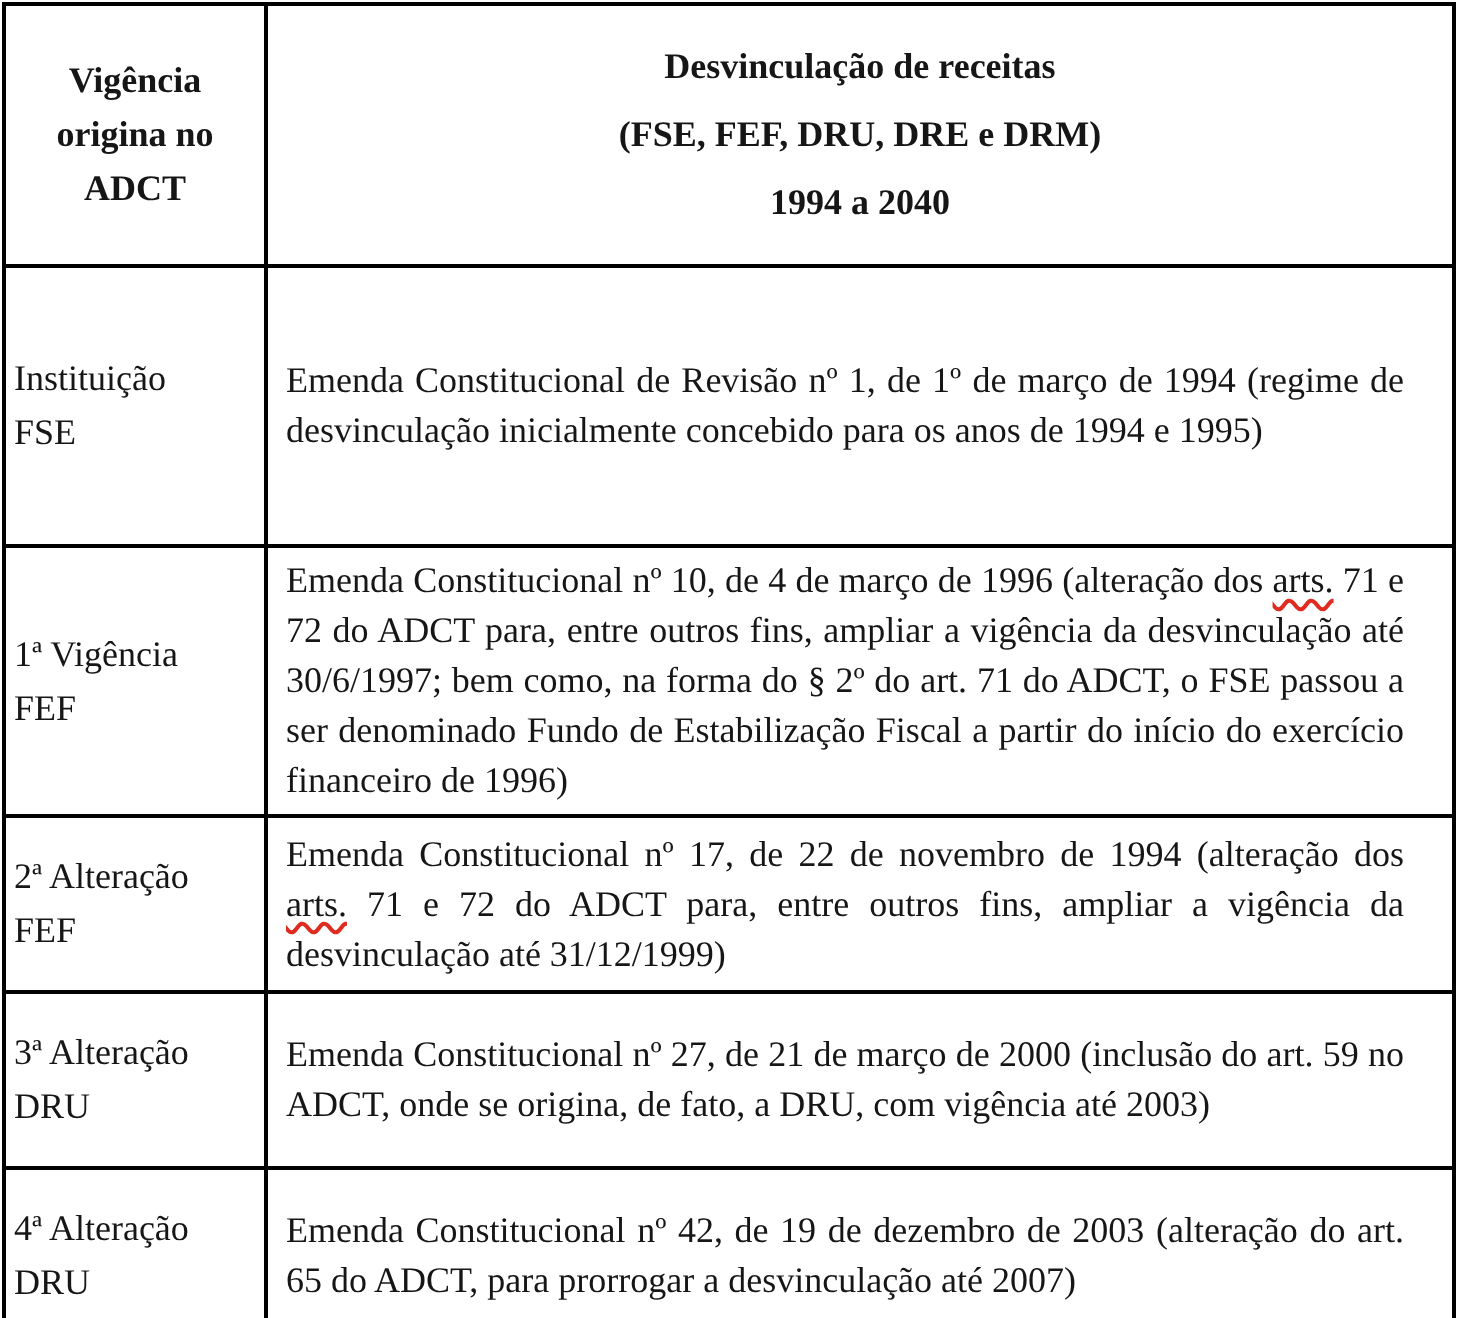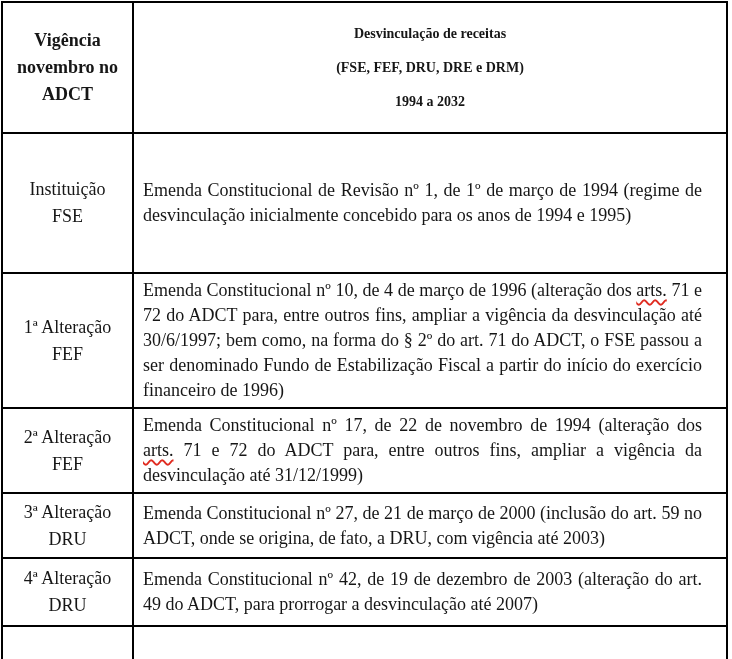--- a/index.html
+++ b/index.html
@@ -43,32 +43,32 @@
 
   th.header-left {
     font-weight: bold;
     font-size: 18px;
     line-height: 27px;
     text-align: center;
     padding: 0 4px;
   }
   th.header-right {
     font-weight: bold;
-    font-size: 14px;
+    font-size: 18px;
     line-height: 25px;
     text-align: center;
     padding: 2px 10px;
   }
   th.header-right .hline { margin: 9px 0; }
 
   td.label-cell {
-    text-align: center;
+    text-align: left;
     font-size: 18px;
     line-height: 27px;
-    padding: 2px 4px;
+    padding: 16px 4px;
   }
   td.desc-cell {
     text-align: justify;
     text-justify: inter-word;
     font-size: 18px;
     line-height: 25px;
     padding: 4px 24px 4px 9px;
   }
   .spell-error {
     text-decoration: underline wavy #e02b20;
@@ -84,41 +84,41 @@
 <div class="page">
   <table class="doc-table">
     <colgroup>
       <col class="col-label">
       <col class="col-desc">
     </colgroup>
     <thead>
       <tr>
         <th class="header-left">
           <div class="hleft-line">Vigência</div>
-          <div class="hleft-line">novembro no</div>
+          <div class="hleft-line">origina no</div>
           <div class="hleft-line">ADCT</div>
         </th>
         <th class="header-right">
           <div class="hline">Desvinculação de receitas</div>
           <div class="hline">(FSE, FEF, DRU, DRE e DRM)</div>
-          <div class="hline">1994 a 2032</div>
+          <div class="hline">1994 a 2040</div>
         </th>
       </tr>
     </thead>
     <tbody>
         <tr>
           <td class="label-cell">
             <div>Instituição</div>
             <div>FSE</div>
           </td>
           <td class="desc-cell"><span>Emenda Constitucional de Revisão nº 1, de 1º de março de 1994 (regime de desvinculação inicialmente concebido para os anos de 1994 e 1995)</span></td>
         </tr>
         <tr>
           <td class="label-cell">
-            <div>1ª Alteração</div>
+            <div>1ª Vigência</div>
             <div>FEF</div>
           </td>
           <td class="desc-cell"><span>Emenda Constitucional nº 10, de 4 de março de 1996 (alteração dos </span><span class="spell-error">arts.</span><span> 71 e 72 do ADCT para, entre outros fins, ampliar a vigência da desvinculação até 30/6/1997; bem como, na forma do § 2º do art. 71 do ADCT, o FSE passou a ser denominado Fundo de Estabilização Fiscal a partir do início do exercício financeiro de 1996)</span></td>
         </tr>
         <tr>
           <td class="label-cell">
             <div>2ª Alteração</div>
             <div>FEF</div>
           </td>
           <td class="desc-cell"><span>Emenda Constitucional nº 17, de 22 de novembro de 1994 (alteração dos </span><span class="spell-error">arts.</span><span> 71 e 72 do ADCT para, entre outros fins, ampliar a vigência da desvinculação até 31/12/1999)</span></td>
@@ -128,21 +128,21 @@
             <div>3ª Alteração</div>
             <div>DRU</div>
           </td>
           <td class="desc-cell"><span>Emenda Constitucional nº 27, de 21 de março de 2000 (inclusão do art. 59 no ADCT, onde se origina, de fato, a DRU, com vigência até 2003)</span></td>
         </tr>
         <tr>
           <td class="label-cell">
             <div>4ª Alteração</div>
             <div>DRU</div>
           </td>
-          <td class="desc-cell"><span>Emenda Constitucional nº 42, de 19 de dezembro de 2003 (alteração do art. 49 do ADCT, para prorrogar a desvinculação até 2007)</span></td>
+          <td class="desc-cell"><span>Emenda Constitucional nº 42, de 19 de dezembro de 2003 (alteração do art. 65 do ADCT, para prorrogar a desvinculação até 2007)</span></td>
         </tr>
         <tr>
           <td class="label-cell"></td>
           <td class="desc-cell"></td>
         </tr>
       </tbody>
   </table>
 </div>
 
 </body></html>

